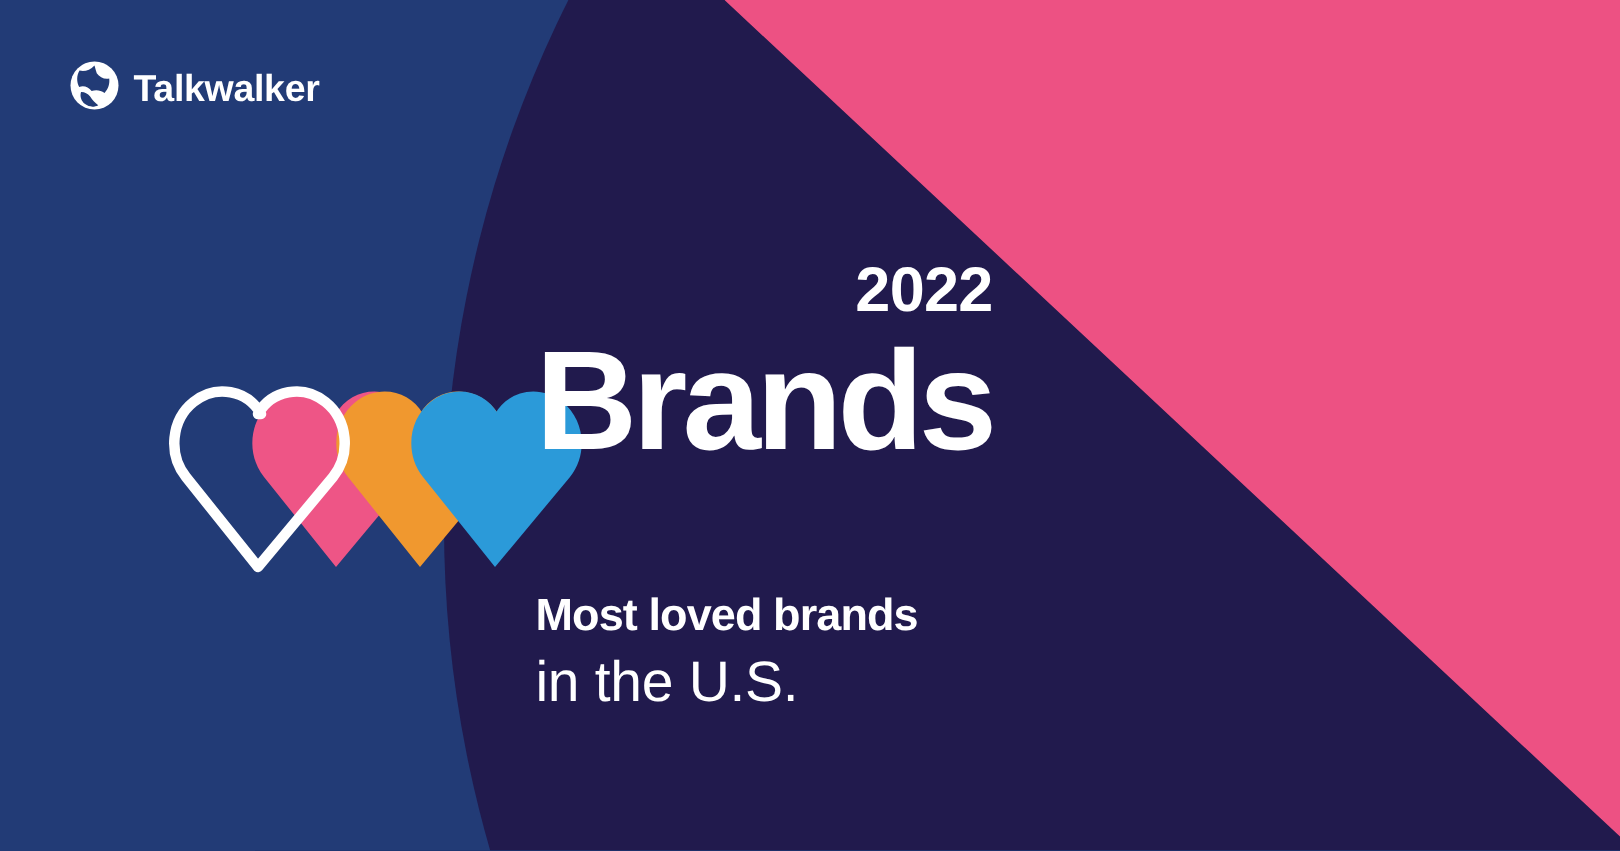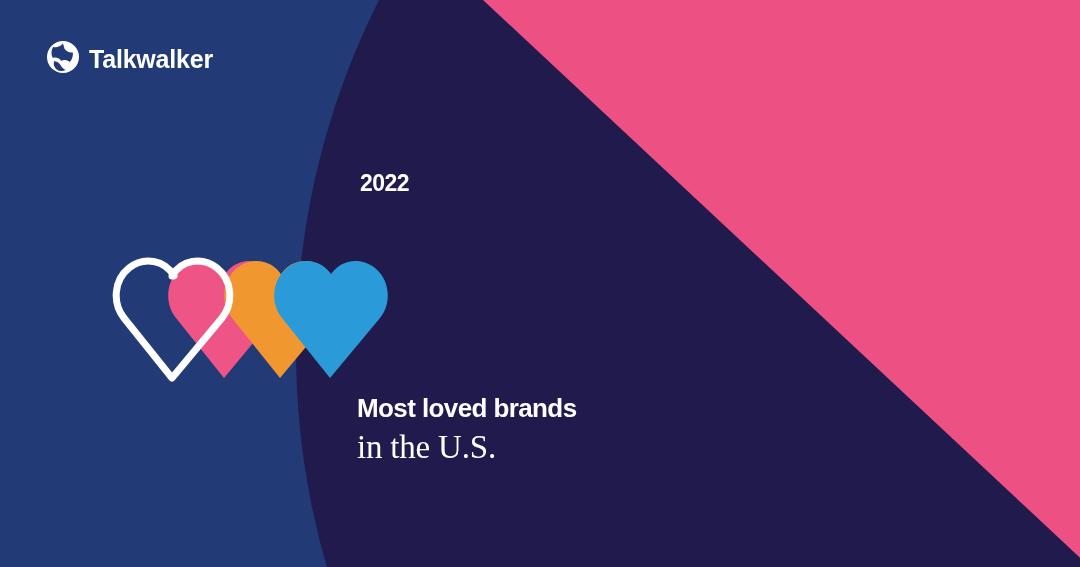--- a/index.html
+++ b/index.html
@@ -42,36 +42,36 @@
   .logo-word.hoot{font-weight:800;letter-spacing:-.6px;}
   .tm{font-size:9px;vertical-align:super;font-weight:600;}
 
   
   .emblem{position:absolute;left:112px;top:208px;width:224px;height:180px;z-index:5;}
   .emblem svg{display:block;width:224px;height:180px;overflow:visible;}
 
   
   .headline{position:absolute;left:357px;top:172px;z-index:6;}
   .year{
-    color:#ffffff;font-size:23px;font-weight:700;letter-spacing:-.5px;
+    color:#ffffff;font-size:42px;font-weight:700;letter-spacing:-.5px;
     line-height:1;margin:0 0 14px 3px;text-align:right;
   }
   .bigline{
     color:#ffffff;font-size:94px;font-weight:800;letter-spacing:-3.2px;
     line-height:.84;margin:0;
   }
   .bigline + .bigline{margin-top:6px;}
   .sub{position:absolute;left:357px;top:393px;z-index:6;}
   .sub-1{
-    color:#ffffff;font-size:26px;font-weight:700;letter-spacing:-.6px;
+    color:#ffffff;font-size:30px;font-weight:700;letter-spacing:-.6px;
     line-height:1.22;margin:0;
   }
   .sub-2{
-    color:#ffffff;font-size:33px;font-weight:400;letter-spacing:-.2px;
-    line-height:1.22;margin:2px 0 0 0;font-family:Liberation Serif, serif;
+    color:#ffffff;font-size:38px;font-weight:400;letter-spacing:-.2px;
+    line-height:1.22;margin:2px 0 0 0;
   }
 </style>
 </head>
 <body>
 
 <div id="stage">
 
   <div class="bg-layer">
     <div class="navy-blob"></div>
     <div class="pink-wedge"></div>
@@ -110,20 +110,21 @@
           <use href="#hrt" x="162" y="-2" fill="#2B9AD9"></use>
         </g>
 
         <use href="#hrt" x="4" y="-2" fill="none" stroke="#FFFFFF" stroke-width="7" stroke-linejoin="round"></use>
       </g>
     </svg>
   </div>
 
   <div class="headline">
     <p class="year">2022</p>
+    <p class="bigline">Brands</p>
   </div>
 
   <div class="sub">
     <p class="sub-1">Most loved brands</p>
     <p class="sub-2">in the U.S.</p>
   </div>
 
 </div>
 
 </body></html>

